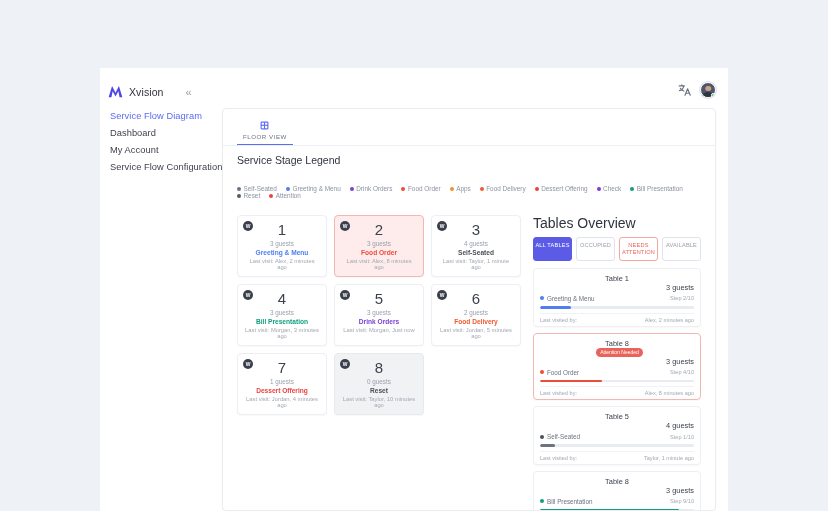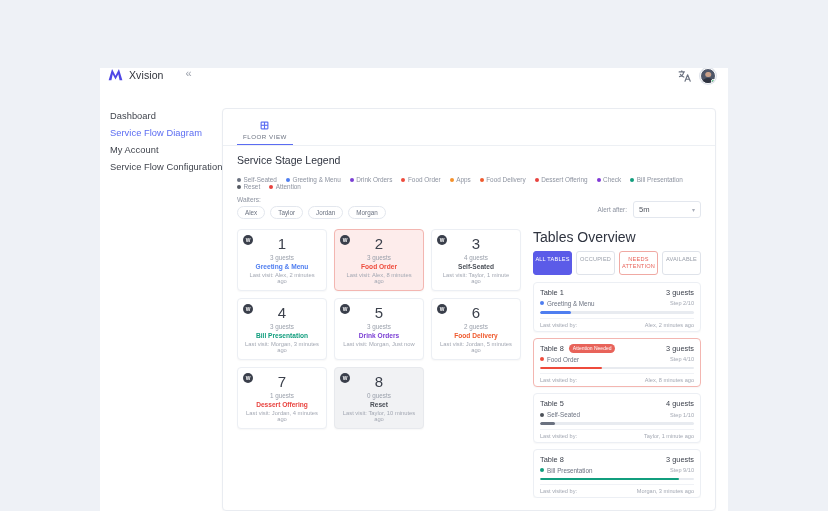--- a/index.html
+++ b/index.html
@@ -12,21 +12,21 @@
   .app {
     position: absolute;
     left: 100px; top: 68px;
     width: 628px; height: 443px;
     background: #ffffff;
     overflow: hidden;
   }
   
   .topbar {
     height: 30px;
-    display: flex; align-items: flex-start;
+    display: flex; align-items: flex-end;
     padding: 0 10px 0 8px;
     position: relative;
   }
   .brand { display: flex; align-items: center; gap: 6px; }
   .logo-mark { width: 15px; height: 13px; display: block; }
   .brand-name { font-size: 10.5px; color: #30333b; letter-spacing: .1px; }
   .collapse-btn {
     margin-left: 22px; color: #9aa0ab; font-size: 11px;
     line-height: 1; cursor: pointer; user-select: none;
   }
@@ -74,21 +74,21 @@
   .tabstrip { padding: 7px 0 0 14px; border-bottom: 1px solid #edf0f4; }
   .tab {
     display: inline-flex; flex-direction: column; align-items: center;
     gap: 3px; padding: 0 6px 4px; cursor: pointer;
     border-bottom: 1.6px solid #5b6cf2;
   }
   .tab-icon { width: 9px; height: 9px; display: block; }
   .tab-label { font-size: 6.2px; color: #6b7280; letter-spacing: .5px; }
   
   .legend-wrap { padding: 8px 14px 6px; }
-  .legend-title { font-size: 10.5px; color: #2f3440; margin-bottom: 10px; }
+  .legend-title { font-size: 10.5px; color: #2f3440; margin-bottom: 19px; }
   .legend-row { display: flex; flex-wrap: wrap; align-items: center; gap: 0 9px; }
   .legend-item { display: inline-flex; align-items: center; gap: 2.5px; }
   .legend-dot { width: 4px; height: 4px; border-radius: 50%; display: block; }
   .legend-text { font-size: 6.4px; color: #8d93a0; white-space: nowrap; }
   
   .waiters-row { padding: 0 14px; display: flex; align-items: flex-end; }
   .waiters-left { flex: 1; }
   .waiters-label { font-size: 6.6px; color: #8d93a0; margin-bottom: 3px; }
   .chips { display: flex; gap: 5px; }
   .chip {
@@ -143,21 +143,21 @@
   }
   .filter.active { background: #5b5be8; border-color: #5b5be8; color: #fff; }
   .filter.attention { border-color: #f0a9a3; color: #e8635a; }
   .ov-list { display: flex; flex-direction: column; gap: 6px; overflow: hidden; }
   .ov-card {
     border: 1px solid #eceff4; border-radius: 4px; background: #fff;
     padding: 5px 6px 0; cursor: pointer;
     box-shadow: 0 1px 1.5px rgba(16,24,40,.03);
   }
   .ov-card.alert { border-color: #f3b6b1; background: #fff; }
-  .ov-head { display: flex; align-items: center; }
+  .ov-head { display: flex; align-items: center; flex-direction: column; }
   .ov-name { font-size: 7.4px; color: #3c414c; }
   .ov-badge {
     margin-left: 5px; background: #e8635a; color: #fff; font-size: 5px;
     border-radius: 7px; padding: 1.5px 4px; white-space: nowrap;
   }
   .ov-guests { margin-left: auto; font-size: 7.4px; color: #3c414c; }
   .ov-sub { display: flex; align-items: center; margin-top: 3px; }
   .ov-stage { display: flex; align-items: center; gap: 3px; }
   .ov-stage-dot { width: 4px; height: 4px; border-radius: 50%; display:block;}
   .ov-stage-text { font-size: 6.3px; color: #6b7280; }
@@ -192,22 +192,22 @@
       </svg>
       <div class="avatar">
         <span class="dot"></span>
       </div>
     </div>
   </div>
 
   <div class="body">
 
     <div class="sidebar">
+      <div class="nav-item active">Service Flow Diagram</div>
       <div class="nav-item">Dashboard</div>
-      <div class="nav-item active">Service Flow Diagram</div>
       <div class="nav-item">My Account</div>
       <div class="nav-item">Service Flow Configuration</div>
     </div>
 
     <div class="content">
       <div class="panel">
 
         <div class="tabstrip">
           <div class="tab">
             <svg class="tab-icon" viewBox="0 0 16 16">
@@ -264,38 +264,20 @@
                 <span class="legend-dot" style="background: rgb(85, 90, 99);"></span>
                 <span class="legend-text">Reset</span>
               </div>
               <div class="legend-item">
                 <span class="legend-dot" style="background: rgb(232, 67, 63);"></span>
                 <span class="legend-text">Attention</span>
               </div>
             </div>
         </div>
 
-        <div class="waiters-row">
-          <div class="waiters-left">
-            <div class="waiters-label">Waiters:</div>
-            <div class="chips" id="waiter-chips">
-                <div class="chip">Alex</div>
-                <div class="chip">Taylor</div>
-                <div class="chip">Jordan</div>
-                <div class="chip">Morgan</div>
-              </div>
-          </div>
-          <div class="alert-wrap">
-            <span class="alert-label">Alert after:</span>
-            <div class="select">
-              <span class="select-value">5m</span>
-              <span class="select-caret">▾</span>
-            </div>
-          </div>
-        </div>
 
         <div class="split">
           <div class="floor">
             <div class="grid" id="table-grid">
                 <div class="tcard">
                   <div class="wbadge">W</div>
                   <div class="tnum">1</div>
                   <div class="tguests">3 guests</div>
                   <div class="tstage" style="color: rgb(79, 126, 240);">Greeting &amp; Menu</div>
                   <div class="tvisit">Last visit: Alex, 2 minutes ago</div>

